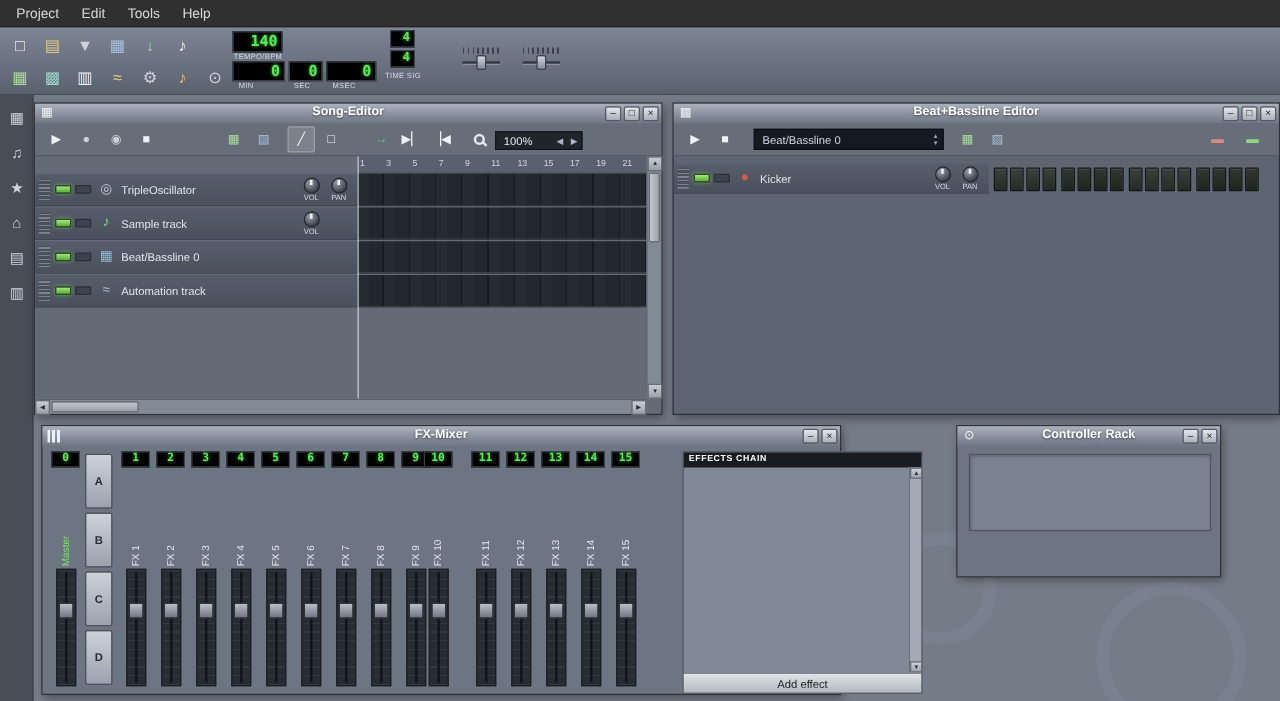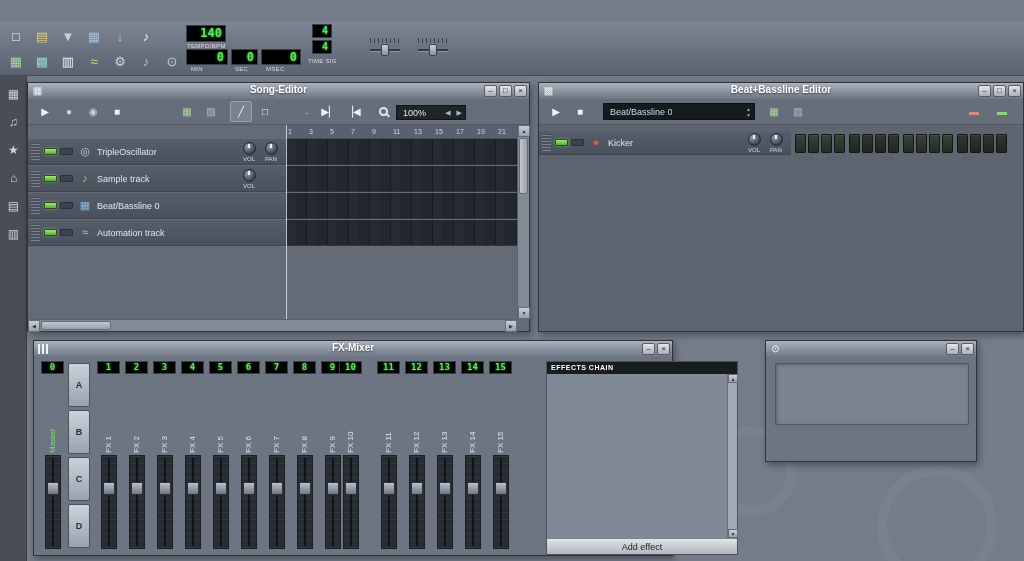--- a/index.html
+++ b/index.html
@@ -172,20 +172,26 @@
     border:1px solid #50555f;box-shadow:inset 1px 1px 3px rgba(0,0,0,.25);}
   .cr-add-btn{position:absolute;left:9px;top:92px;width:194px;height:18px;
     background:linear-gradient(#e3e6ea,#b5bbc3);border:1px solid #757b85;border-radius:2px;
     font-size:9px;color:#1d1d1d;text-align:center;line-height:17px;}
 </style>
 </head>
 <body>
 
 <div id="root">
 
+  <div class="menubar">
+      <div class="menu-item">Project</div>
+      <div class="menu-item">Edit</div>
+      <div class="menu-item">Tools</div>
+      <div class="menu-item">Help</div>
+    </div>
 
   <div class="toolbar">
     <div class="lcd" style="left:186px;top:3px;width:40px;height:17px;font-size:12px;line-height:15px;">140</div>
     <div class="tb-label" style="left:187px;top:21px;">TEMPO/BPM</div>
 
     <div class="lcd" style="left:186px;top:27px;width:42px;height:16px;font-size:12px;line-height:14px;">0</div>
     <div class="lcd" style="left:231px;top:27px;width:27px;height:16px;font-size:12px;line-height:14px;">0</div>
     <div class="lcd" style="left:261px;top:27px;width:40px;height:16px;font-size:12px;line-height:14px;">0</div>
     <div class="tb-label" style="left:191px;top:44px;">MIN</div>
     <div class="tb-label" style="left:235px;top:44px;">SEC</div>
@@ -620,20 +626,21 @@
         <div class="mini-arrow" style="top:0;">▲</div>
         <div class="mini-arrow" style="bottom:0;">▼</div>
       </div>
       <div class="add-effect-btn">Add effect</div>
     </div>
   </div>
 
   <div class="window" id="controller-rack">
     <div class="titlebar">
       <span class="win-icon">⊙</span>
+      <div class="title">Controller Rack</div>
       <div class="win-btns">
         <div class="win-btn">–</div>
         <div class="win-btn">×</div>
       </div>
     </div>
     <div class="cr-panel"></div>
   </div>
 
 </div>
 

